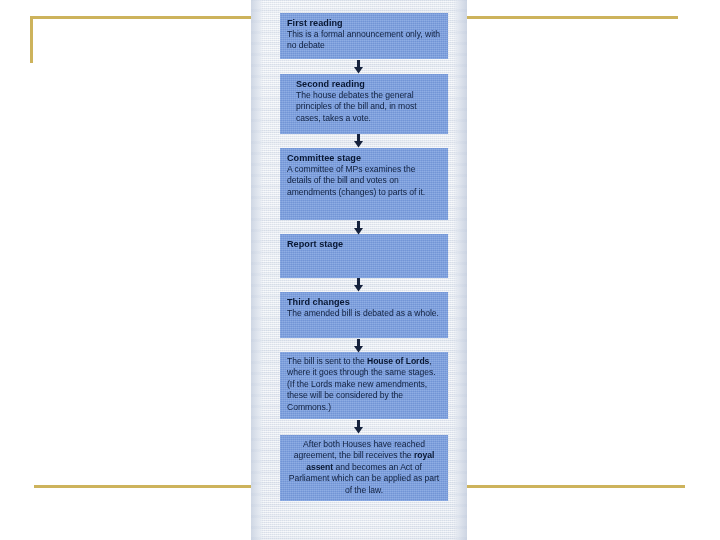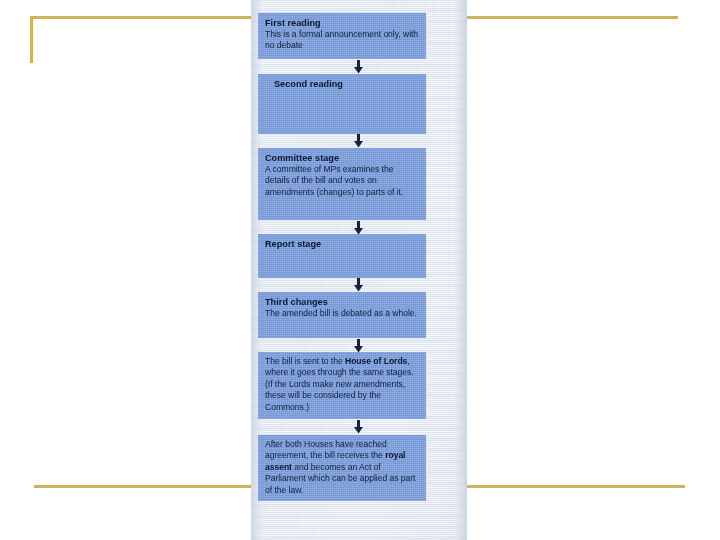--- a/index.html
+++ b/index.html
@@ -50,21 +50,21 @@
   .scan-edge-right{
     position:absolute;right:0;top:0;width:14px;height:100%;
     background:linear-gradient(270deg,#cdd5e3 0%,#e3e8f0 65%,rgba(232,236,242,0) 100%);
     pointer-events:none;
   }
   
   .flow{
     position:absolute;left:0;top:0;width:216px;height:540px;z-index:3;
   }
   .stage-box{
-    position:absolute;left:7px;width:168px;
+    position:absolute;left:29px;width:168px;
     background:#7b9fdf;
     background-image:
       repeating-linear-gradient(0deg,rgba(255,255,255,.09) 0 1px,rgba(40,70,140,.07) 1px 2px),
       repeating-linear-gradient(90deg,rgba(255,255,255,.07) 0 1px,rgba(40,70,140,.05) 1px 2px);
     box-sizing:border-box;
     padding:4px 7px 3px 7px;
     color:#10203f;
     font-size:8.6px;
     line-height:11.4px;
     letter-spacing:-0.05px;
@@ -93,36 +93,37 @@
   <div class="scan-edge-left"></div>
   <div class="scan-edge-right"></div>
 
   <div class="flow" id="flow-root">
       <div class="stage-box" style="top: 13px; height: 46px;">
         <span class="stage-title">First reading</span>
         <span class="stage-body">This is a formal announcement only, with no debate</span>
       </div>
       <div class="stage-box" style="top: 74px; height: 60px; padding-left: 16px;">
         <span class="stage-title">Second reading</span>
+        <span class="stage-body">The house debates the general principles of the bill and, in most cases, takes a vote.</span>
       </div>
       <div class="stage-box" style="top: 148px; height: 72px;">
         <span class="stage-title">Committee stage</span>
         <span class="stage-body">A committee of MPs examines the details of the bill and votes on amendments (changes) to parts of it.</span>
       </div>
       <div class="stage-box" style="top: 234px; height: 44px;">
         <span class="stage-title">Report stage</span>
       </div>
       <div class="stage-box" style="top: 292px; height: 46px;">
         <span class="stage-title">Third changes</span>
         <span class="stage-body">The amended bill is debated as a whole.</span>
       </div>
       <div class="stage-box" style="top: 352px; height: 67px;">
         <span class="stage-body">The bill is sent to the <b>House of Lords</b>, where it goes through the same stages. (If the Lords make new amendments, these will be considered by the Commons.)</span>
       </div>
-      <div class="stage-box" style="top: 435px; height: 66px;">
+      <div class="stage-box" style="top: 435px; height: 66px; text-align: center;">
         <span class="stage-body">After both Houses have reached agreement, the bill receives the <b>royal assent</b> and becomes an Act of Parliament which can be applied as part of the law.</span>
       </div>
       <div class="arrow" style="top: 60px;">
         <svg width="15" height="14" viewBox="0 0 15 14">
           <rect x="6" y="0" width="3" height="8" fill="#16223c"></rect>
           <polygon points="3,7 12,7 7.5,13.5" fill="#16223c"></polygon>
         </svg>
       </div>
       <div class="arrow" style="top: 134px;">
         <svg width="15" height="14" viewBox="0 0 15 14">

